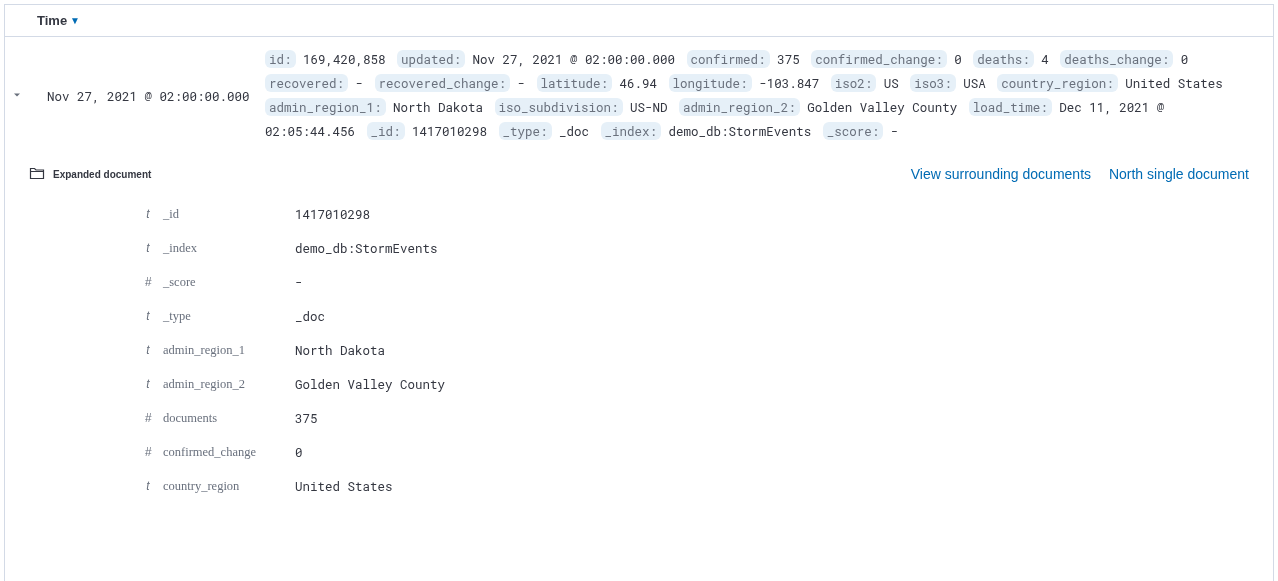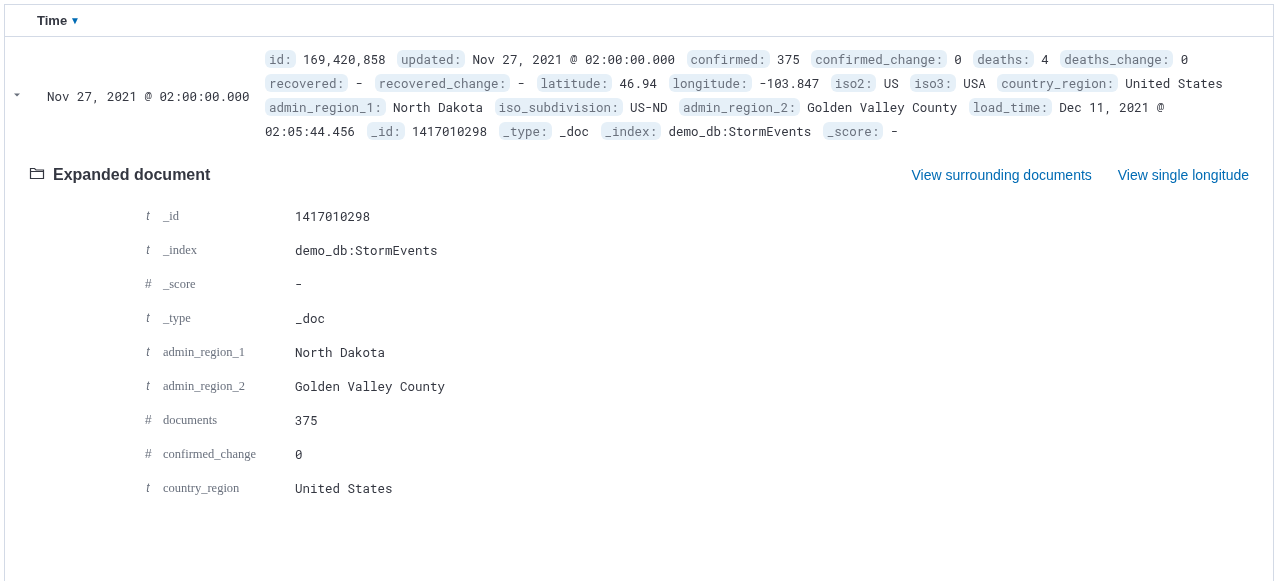--- a/index.html
+++ b/index.html
@@ -77,30 +77,30 @@
   .exp-header {
     display: flex;
     align-items: center;
     justify-content: space-between;
     margin-bottom: 14px;
   }
   .exp-title {
     display: flex;
     align-items: center;
     font-weight: 700;
-    font-size: 16px;
+    font-size: 10px;
   }
   .folder-icon {
     margin-right: 8px;
     color: #343741;
   }
   .links a {
     color: #006bb4;
     text-decoration: none;
-    margin-left: 22px;
+    margin-left: 14px;
     font-size: 14px;
   }
   .tabs {
     display: flex;
     border-bottom: 1px solid #d3dae6;
     margin-bottom: 12px;
   }
   .tab {
     padding: 10px 16px;
     font-size: 14.5px;
@@ -175,21 +175,21 @@
       <div class="exp-title">
         <span class="folder-icon">
           <svg width="16" height="16" viewBox="0 0 16 16">
               <path fill="none" stroke="#343741" stroke-width="1.2" d="M1.5 3.5h4l1.5 1.5h7.5v8.5h-13z M1.5 6.5h13"></path>
             </svg>
         </span>
         <span>Expanded document</span>
       </div>
       <div class="links">
         <a href="#">View surrounding documents</a>
-        <a href="#">View single longitude</a>
+        <a href="#">North single document</a>
       </div>
     </div>
 
 
     <div class="field-table" id="field-table">
         <div class="field-row">
           <span class="ftype">t</span>
           <span class="fname">_id</span>
           <span class="fval">1417010298</span>
         </div>

